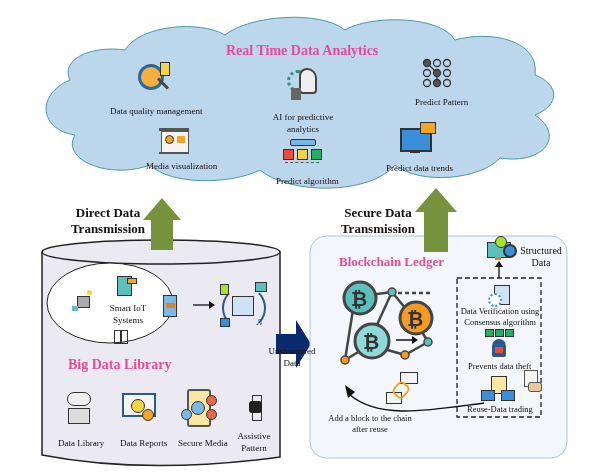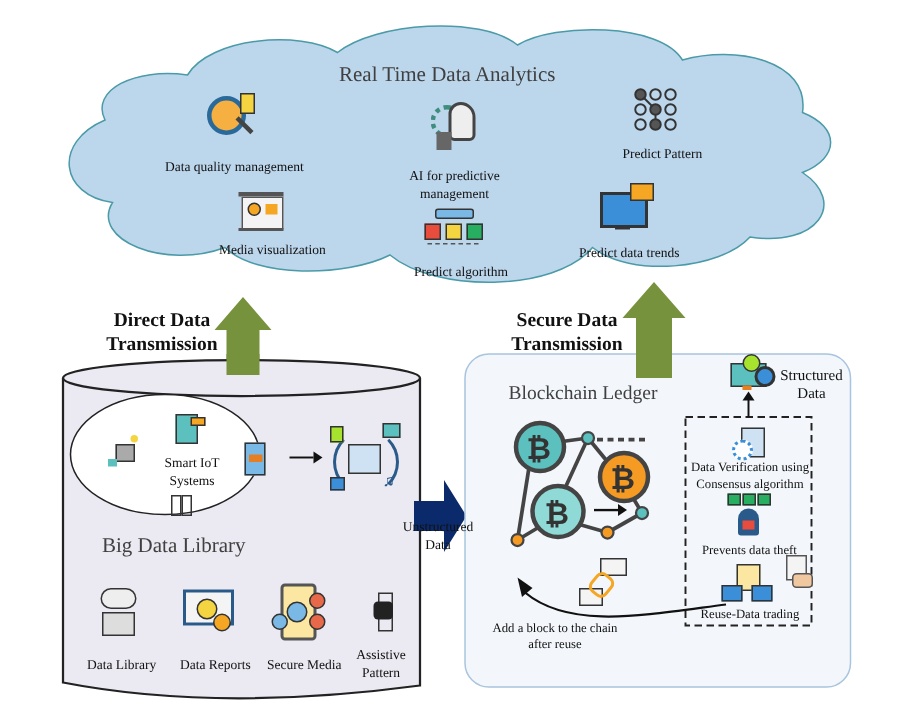--- a/index.html
+++ b/index.html
@@ -1,21 +1,21 @@
 <!DOCTYPE html>
 <html><head>
 <meta charset="utf-8">
 <style>
   html, body { margin: 0; padding: 0; background: #ffffff; }
   body { width: 602px; height: 475px; position: relative; overflow: hidden;
          font-family: "Liberation Serif", "DejaVu Serif", serif; color: #111; }
   .abs { position: absolute; }
   .lbl { position: absolute; font-size: 9px; text-align: right; white-space: nowrap; line-height: 11px; }
   .lbl-wrap { position: absolute; font-size: 9px; text-align: center; line-height: 12px; }
-  .title-blue { position: absolute; font-weight: normal; color: #404040; white-space: nowrap; text-align: right; }
+  .title-blue { position: absolute; font-weight: bold; color: #ec4899; white-space: nowrap; text-align: right; }
   .bold-lbl { position: absolute; font-weight: bold; font-size: 13px; text-align: center; line-height: 16px; color: #111; }
   svg { position: absolute; left: 0; top: 0; }
 </style>
 </head>
 <body>
 
 <svg width="602" height="475">
 
   <path d="M 70 80 C 60 60, 90 45, 125 50 C 140 25, 200 20, 225 35 C 250 15, 320 10, 345 30 C 370 15, 440 15, 455 40 C 490 30, 540 40, 535 75 C 560 85, 560 105, 535 115 C 565 135, 545 165, 500 158 C 480 180, 420 185, 395 165 C 370 195, 290 195, 260 170 C 230 185, 170 185, 150 165 C 110 180, 60 160, 75 135 C 40 130, 35 95, 70 80 Z" fill="#bcd6ec" stroke="#4a9aa8" stroke-width="1"></path>
 
@@ -81,21 +81,21 @@
   <div style="position:absolute;left:18px;top:20px;width:14px;height:3px;background:#444;transform:rotate(45deg);"></div>
   <div style="position:absolute;left:22px;top:0;width:8px;height:12px;background:#f5d442;border:1px solid #333;"></div>
 </div>
 <div class="lbl" style="left:110px;top:106px;">Data quality management</div>
 
 <div class="abs" style="left:283px;top:66px;width:32px;height:34px;">
   <div style="position:absolute;left:4px;top:4px;width:16px;height:16px;border-radius:50%;border:3px dotted #3e8e7e;"></div>
   <div style="position:absolute;left:16px;top:2px;width:14px;height:22px;border:2px solid #444;border-radius:8px 10px 4px 4px;background:#eee;"></div>
   <div style="position:absolute;left:8px;top:22px;width:10px;height:12px;background:#666;"></div>
 </div>
-<div class="lbl-wrap" style="left:272px;top:111px;width:62px;">AI for predictive management</div>
+<div class="lbl-wrap" style="left:272px;top:111px;width:62px;">AI for predictive analytics</div>
 
 <div class="abs" style="left:422px;top:58px;width:32px;height:30px;">
   <svg width="32" height="30">
     <g fill="none" stroke="#333" stroke-width="1.3">
       <circle cx="5" cy="5" r="3.5" fill="#555"></circle>
         <circle cx="15" cy="5" r="3.5"></circle>
         <circle cx="25" cy="5" r="3.5"></circle>
       <circle cx="5" cy="15" r="3.5"></circle>
         <circle cx="15" cy="15" r="3.5" fill="#555"></circle>
         <circle cx="25" cy="15" r="3.5"></circle>

